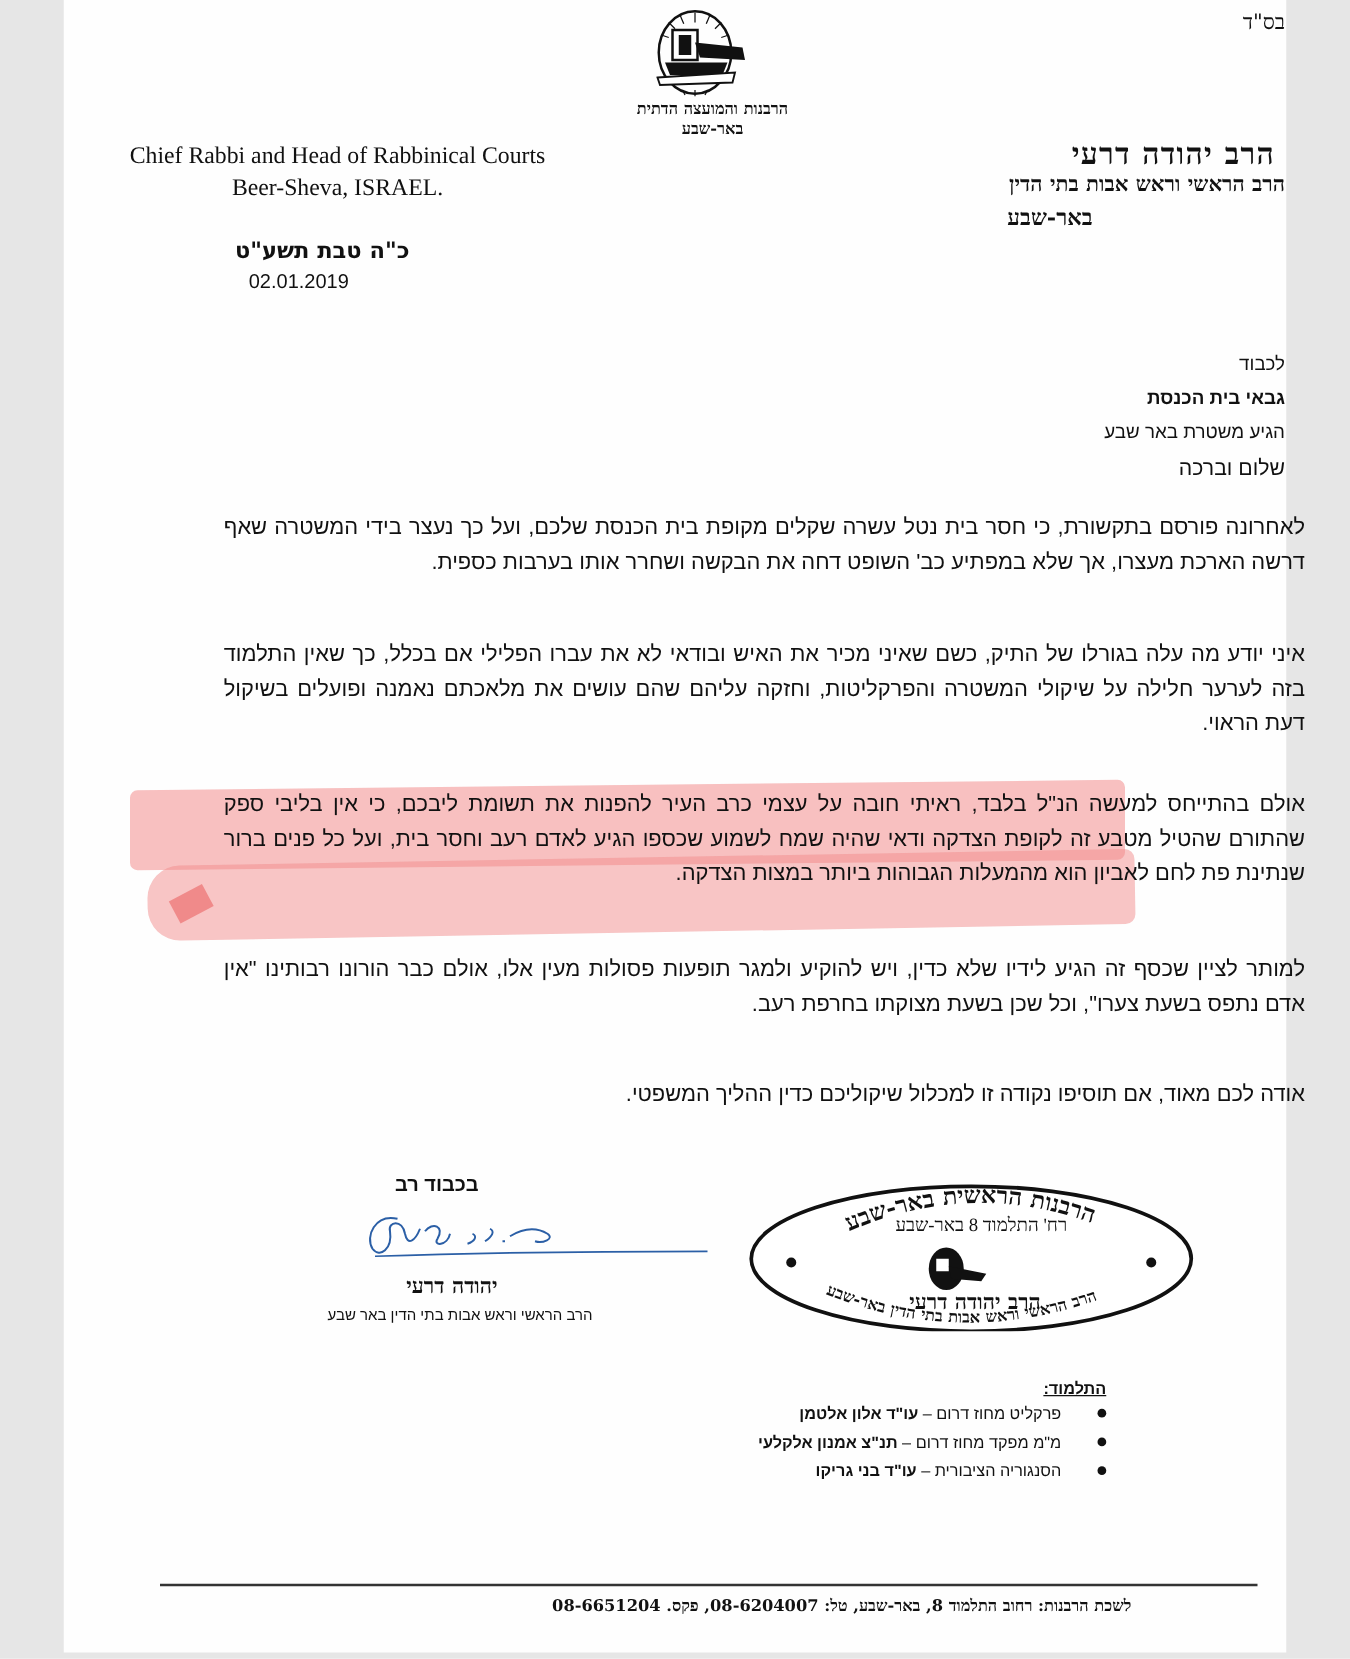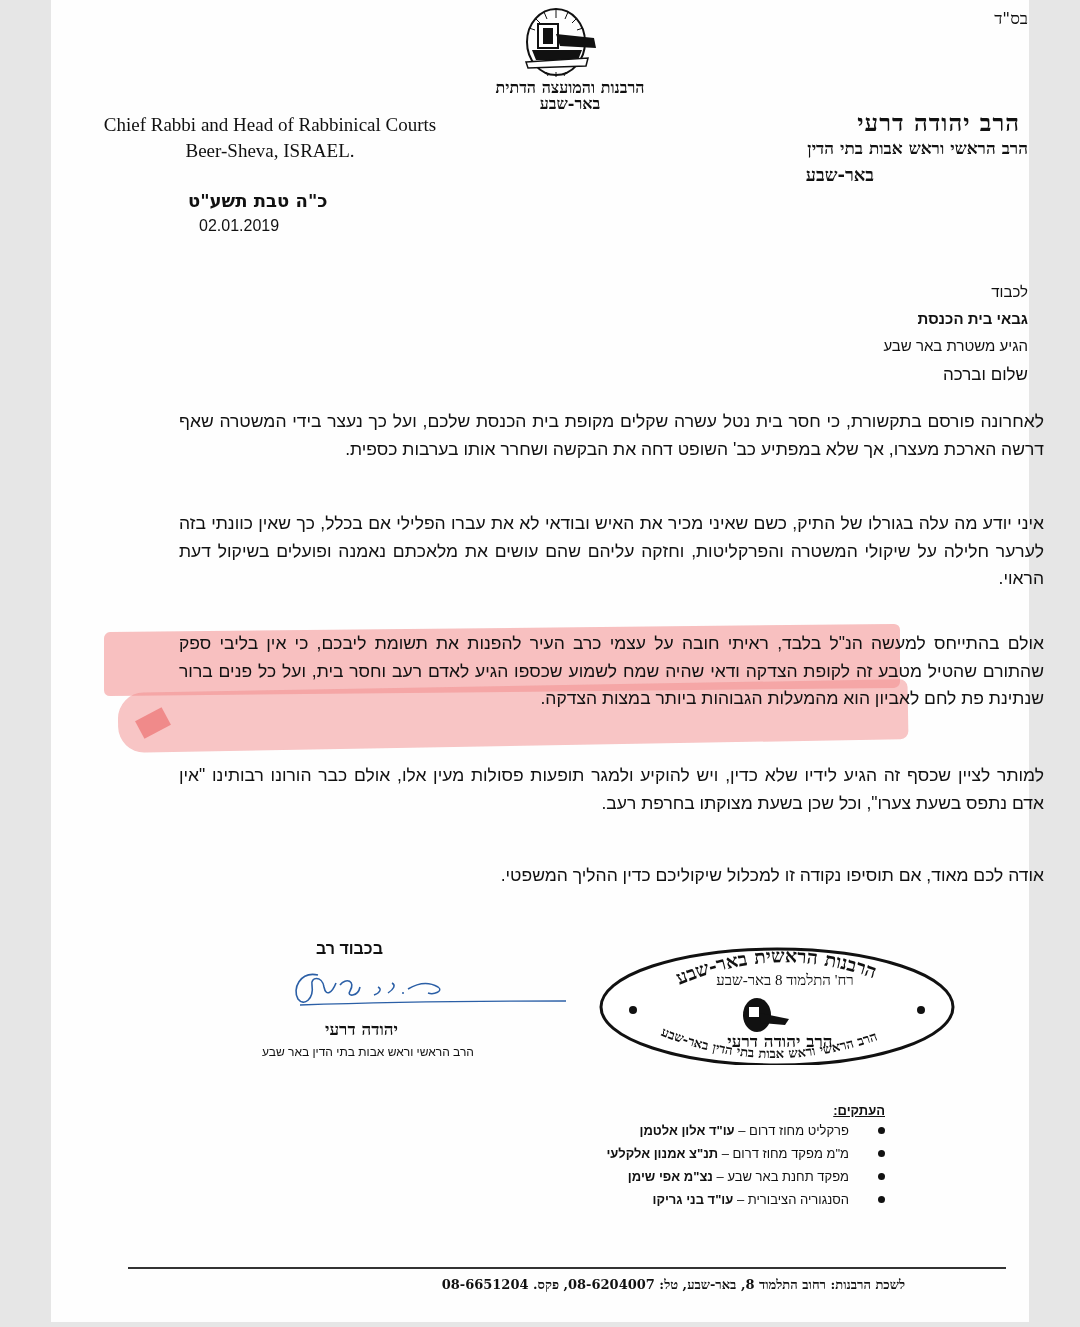--- a/index.html
+++ b/index.html
@@ -2,21 +2,21 @@
 <html><head>
 <meta charset="utf-8">
 <style>
   html, body { margin:0; padding:0; }
   body { width:1080px; height:1327px; background:#e6e6e6; position:relative; overflow:hidden; font-family:"DejaVu Sans", sans-serif; color:#111; }
   .sheet { position:absolute; left:51px; top:0; width:978px; height:1322px; background:#fefefe; }
   .abs { position:absolute; }
 
   .bsd { right:52px; top:8px; font-size:17px; font-family:"DejaVu Serif", serif; }
   .logo { left:516px; top:6px; width:92px; height:74px; }
-  .org { left:470px; top:80px; width:200px; text-align:center; font-family:"DejaVu Serif", serif; font-size:16px; font-weight:bold; line-height:16px; direction:rtl; }
+  .org { left:470px; top:80px; width:200px; text-align:center; font-family:"DejaVu Serif", serif; font-size:13px; font-weight:bold; line-height:16px; direction:rtl; }
 
   .he-name { right:60px; top:108px; font-family:"DejaVu Serif", serif; font-size:24px; font-weight:bold; letter-spacing:1px; }
   .he-title { right:52px; top:138px; font-family:"DejaVu Serif", serif; font-size:17px; font-weight:bold; }
   .he-city { right:206px; top:164px; font-family:"DejaVu Serif", serif; font-size:18px; font-weight:bold; }
 
   .en-block { left:100px; top:112px; width:340px; text-align:center; font-family:"Liberation Serif", serif; }
   .en-name { font-size:21px; font-weight:bold; line-height:26px; }
   .en-title { font-size:19px; line-height:26px; }
   .en-city { font-size:19px; line-height:26px; }
   .he-date { left:188px; top:190px; font-size:18px; font-weight:bold; direction:rtl; font-family:"DejaVu Sans", sans-serif; }
@@ -102,21 +102,21 @@
 <div class="abs g-date">02.01.2019</div>
 
 <div class="abs to">
   <div>לכבוד</div>
   <div class="b">גבאי בית הכנסת</div>
   <div>הגיע משטרת באר שבע</div>
 </div>
 <div class="abs greet">שלום וברכה</div>
 
 <div class="abs para p1">לאחרונה פורסם בתקשורת, כי חסר בית נטל עשרה שקלים מקופת בית הכנסת שלכם, ועל כך נעצר בידי המשטרה שאף דרשה הארכת מעצרו, אך שלא במפתיע כב' השופט דחה את הבקשה ושחרר אותו בערבות כספית.</div>
-<div class="abs para p2">איני יודע מה עלה בגורלו של התיק, כשם שאיני מכיר את האיש ובודאי לא את עברו הפלילי אם בכלל, כך שאין כוונתי בזה לערער חלילה על שיקולי המשטרה והפרקליטות, וחזקה עליהם שהם עושים את מלאכתם נאמנה ופועלים בשיקול דעת הראוי.</div>
+<div class="abs para p2">איני יודע מה עלה בגורלו של התיק, כשם שאיני מכיר את האיש ובודאי לא את עברו הפלילי אם בכלל, כך שאין התלמוד בזה לערער חלילה על שיקולי המשטרה והפרקליטות, וחזקה עליהם שהם עושים את מלאכתם נאמנה ופועלים בשיקול דעת הראוי.</div>
 
 <div class="abs hl1"></div>
 <div class="abs hl2"></div>
 <div class="abs tab"></div>
 <div class="abs para p3">אולם בהתייחס למעשה הנ"ל בלבד, ראיתי חובה על עצמי כרב העיר להפנות את תשומת ליבכם, כי אין בליבי ספק שהתורם שהטיל מטבע זה לקופת הצדקה ודאי שהיה שמח לשמוע שכספו הגיע לאדם רעב וחסר בית, ועל כל פנים ברור שנתינת פת לחם לאביון הוא מהמעלות הגבוהות ביותר במצות הצדקה.</div>
 
 <div class="abs para p4">למותר לציין שכסף זה הגיע לידיו שלא כדין, ויש להוקיע ולמגר תופעות פסולות מעין אלו, אולם כבר הורונו רבותינו "אין אדם נתפס בשעת צערו", וכל שכן בשעת מצוקתו בחרפת רעב.</div>
 <div class="abs para p5">אודה לכם מאוד, אם תוסיפו נקודה זו למכלול שיקוליכם כדין ההליך המשפטי.</div>
 
 <div class="abs bekavod">בכבוד רב</div>
@@ -146,22 +146,21 @@
     <g>
       <ellipse cx="172" cy="80" rx="14" ry="17" fill="#111"></ellipse>
       <rect x="164" y="72" width="10" height="10" fill="#fff"></rect>
       <path d="M174 78 L204 84 L200 90 L176 88 Z" fill="#111"></path>
     </g>
     <text x="195" y="112" font-family="DejaVu Serif, serif" font-size="17" font-weight="bold" fill="#111" text-anchor="middle" direction="rtl">הרב יהודה דרעי</text>
     <text font-family="DejaVu Serif, serif" font-size="13" font-weight="bold" fill="#111" direction="rtl"><textPath href="#arcBot" startOffset="50%" text-anchor="middle">הרב הראשי וראש אבות בתי הדין באר-שבע</textPath></text>
   </svg>
 </div>
 
-<div class="abs cc-head">העתקים:</div>
+<div class="abs cc-head">התלמוד:</div>
 <ul class="abs cc-list">
   <li><span class="bullet"></span><span class="role">פרקליט מחוז דרום – </span><span class="person">עו"ד אלון אלטמן</span></li>
   <li><span class="bullet"></span><span class="role">מ"מ מפקד מחוז דרום – </span><span class="person">תנ"צ אמנון אלקלעי</span></li>
-  <li><span class="bullet"></span><span class="role">מפקד תחנת באר שבע – </span><span class="person">נצ"מ אפי שימן</span></li>
   <li><span class="bullet"></span><span class="role">הסנגוריה הציבורית – </span><span class="person">עו"ד בני גריקו</span></li>
 </ul>
 
 <div class="abs footer-rule"></div>
 <div class="abs footer">לשכת הרבנות: רחוב התלמוד 8, באר-שבע, טל: 08-6204007, פקס. 08-6651204</div>
 
 </body></html>

